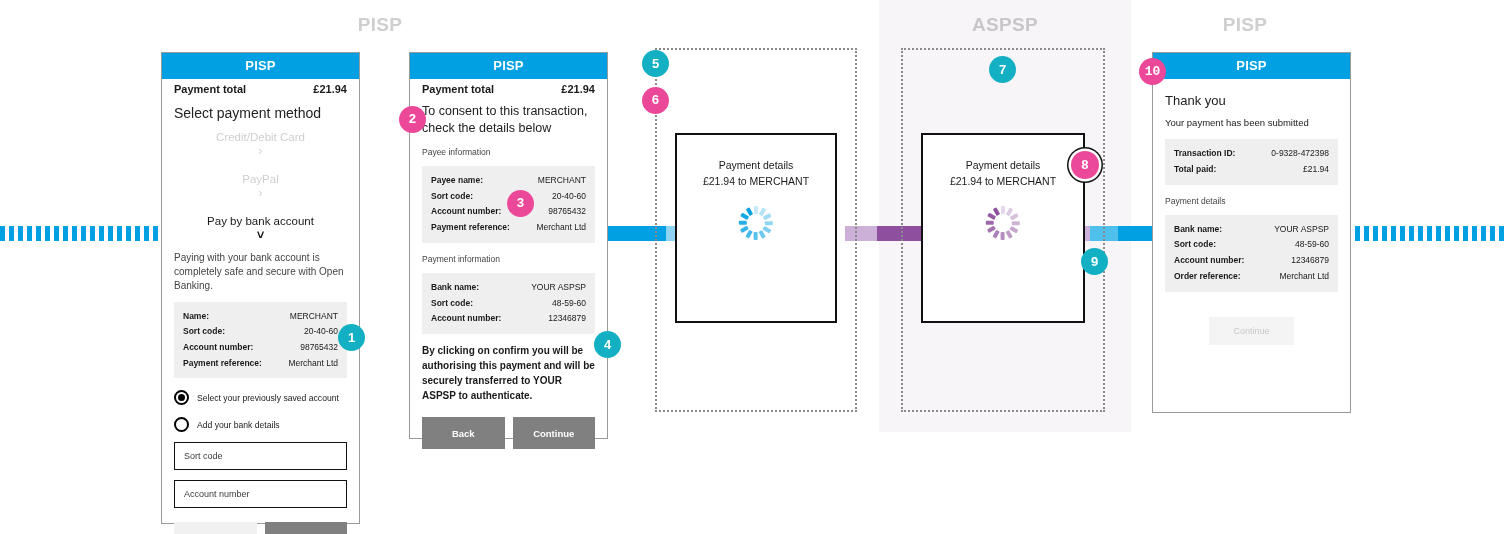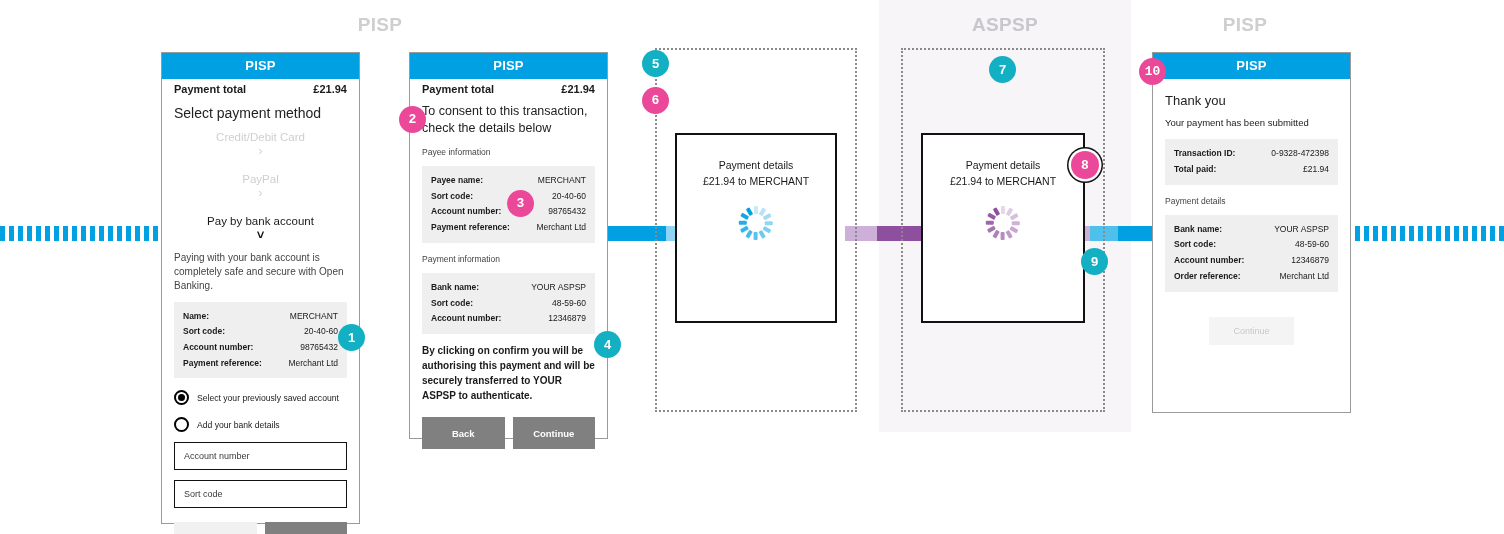--- a/index.html
+++ b/index.html
@@ -250,22 +250,22 @@
 
       <div class="radio-row">
         <span class="radio on"></span>
         <span>Select your previously saved account</span>
       </div>
       <div class="radio-row">
         <span class="radio"></span>
         <span>Add your bank details</span>
       </div>
 
+      <div class="txt-input">Sort code</div>
       <div class="txt-input">Account number</div>
-      <div class="txt-input">Sort code</div>
 
       <div class="btn-row">
         <div class="btn btn-back">Back</div>
         <div class="btn btn-primary">Continue</div>
       </div>
 
       <div class="radio-row">
         <span class="radio"></span>
         <span>Select your bank</span>
       </div>

